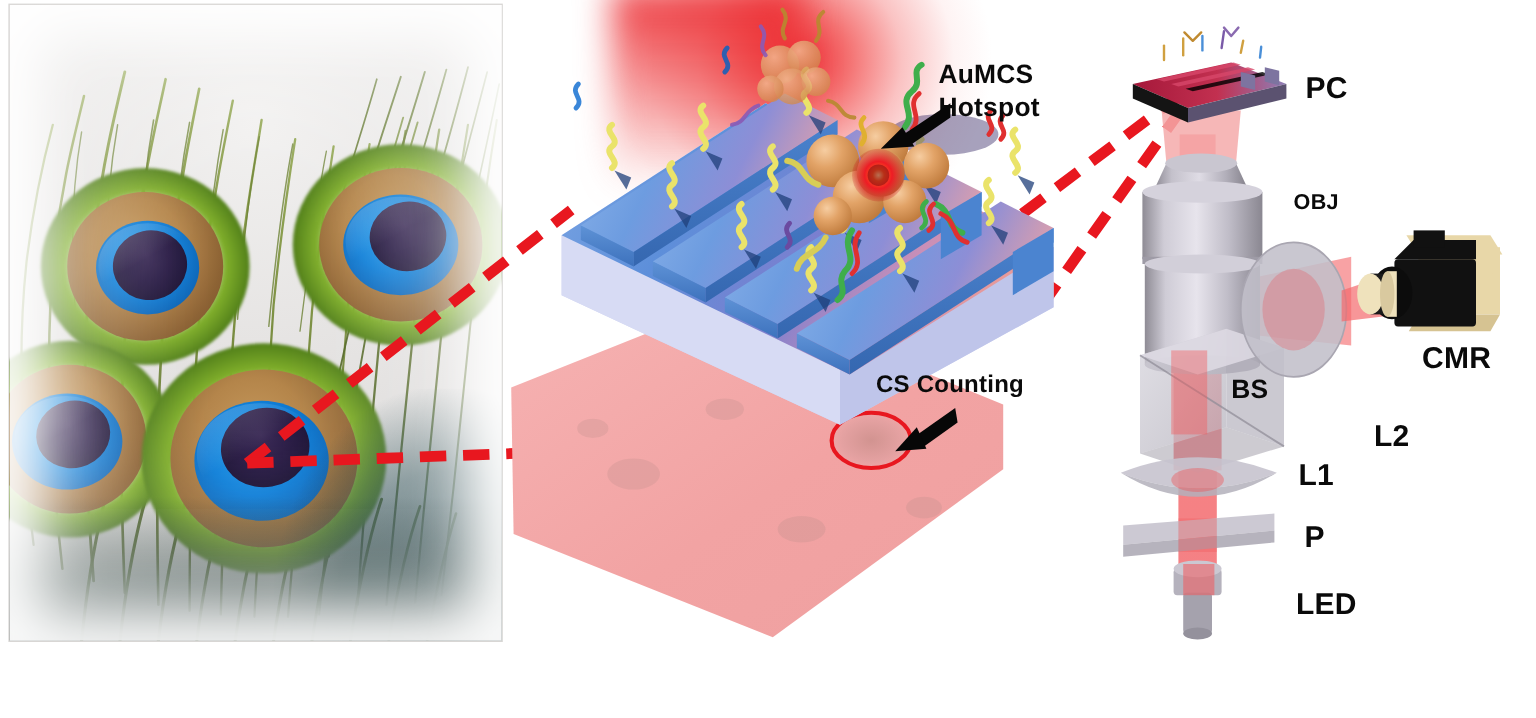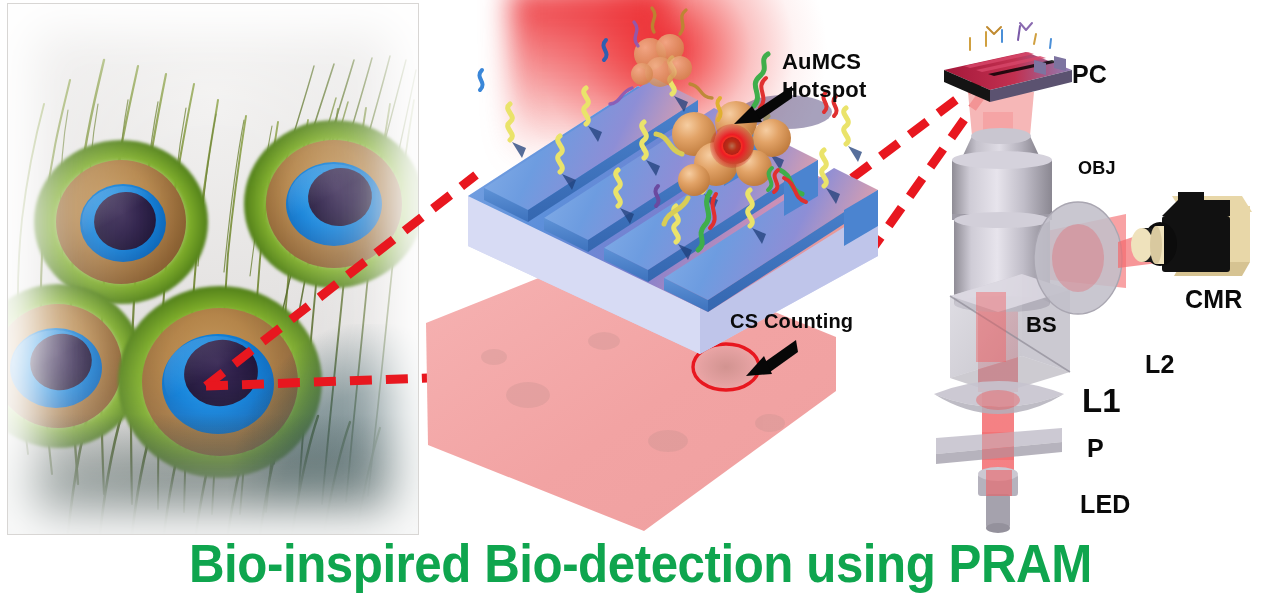--- a/index.html
+++ b/index.html
@@ -550,27 +550,24 @@
 
       <g>
         <rect x="48" y="474" width="40" height="22" rx="3" fill="#b5b2bd"></rect>
         <ellipse cx="68" cy="474" rx="20" ry="7" fill="#cbc8d2"></ellipse>
         <rect x="56" y="494" width="24" height="34" rx="3" fill="#a5a2ad"></rect>
         <ellipse cx="68" cy="528" rx="12" ry="5" fill="#94919c"></ellipse>
         <rect x="56" y="470" width="26" height="26" fill="#f2585b" opacity=".55"></rect>
       </g>
     </svg>
 
-    <div class="lbl" style="left:142px;top:60px;font-size:25px;">PC</div>
+    <div class="lbl" style="left:142px;top:60px;font-size:25px;padding-left:16px;">PC</div>
     <div class="lbl" style="left:148px;top:158px;font-size:18px;">OBJ</div>
     <div class="lbl" style="left:255px;top:285px;font-size:25px;text-align:right;">CMR</div>
     <div class="lbl" style="left:96px;top:312px;font-size:22px;">BS</div>
     <div class="lbl" style="left:215px;top:350px;font-size:25px;">L2</div>
-    <div class="lbl" style="left:152px;top:382px;font-size:33px;">L1</div>
+    <div class="lbl" style="left:152px;top:382px;font-size:25px;">L1</div>
     <div class="lbl" style="left:157px;top:434px;font-size:25px;">P</div>
     <div class="lbl" style="left:150px;top:490px;font-size:25px;text-align:center;">LED</div>
   </div>
 
-  <div id="title">
-    <span>Bio-inspired Bio-detection using PRAM</span>
-  </div>
 
 </div>
 
 </body></html>

